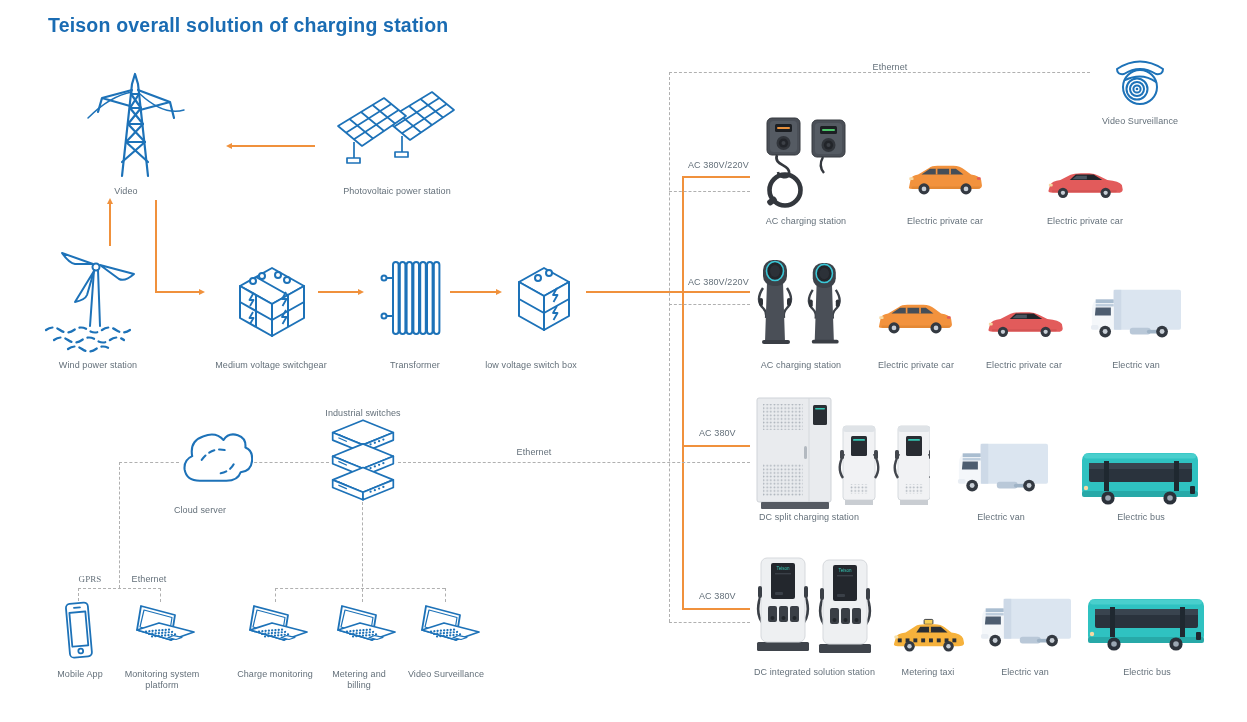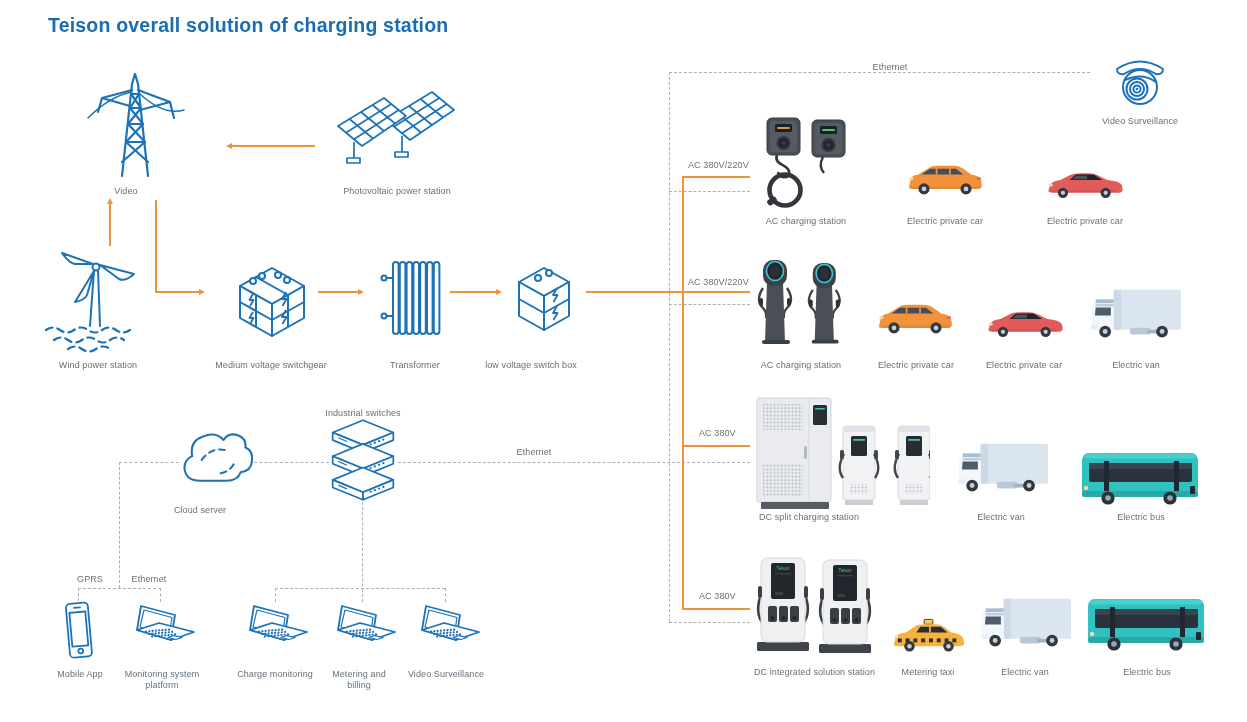--- a/index.html
+++ b/index.html
@@ -454,21 +454,21 @@
   <div class="lbl" style="left:338px;top:186px;width:118px;">Photovoltaic power station</div>
   <div class="lbl" style="left:48px;top:360px;width:100px;">Wind power station</div>
   <div class="lbl" style="left:211px;top:360px;width:120px;">Medium voltage switchgear</div>
   <div class="lbl" style="left:380px;top:360px;width:70px;">Transformer</div>
   <div class="lbl" style="left:481px;top:360px;width:100px;">low voltage switch box</div>
 
   <div class="lbl" style="left:168px;top:505px;width:64px;">Cloud server</div>
   <div class="lbl" style="left:320px;top:408px;width:86px;">Industrial switches</div>
   <div class="lbl" style="left:505px;top:447px;width:58px;">Ethernet</div>
   <div class="lbl" style="left:858px;top:62px;width:64px;">Ethernet</div>
-  <div class="lbl" style="left:72px;top:574px;width:36px;">GPRS</div>
+  <div class="lbl" style="left:72px;top:574px;width:36px;font-family:Liberation Serif, serif;">GPRS</div>
   <div class="lbl" style="left:126px;top:574px;width:46px;">Ethernet</div>
   <div class="lbl" style="left:1095px;top:116px;width:90px;">Video Surveillance</div>
 
   <div class="lbl" style="left:47px;top:669px;width:66px;">Mobile App</div>
   <div class="lbl" style="left:119px;top:669px;width:86px;">Monitoring system platform</div>
   <div class="lbl" style="left:231px;top:669px;width:88px;">Charge monitoring</div>
   <div class="lbl" style="left:328px;top:669px;width:62px;">Metering and billing</div>
   <div class="lbl" style="left:401px;top:669px;width:90px;">Video Surveillance</div>
 
   

